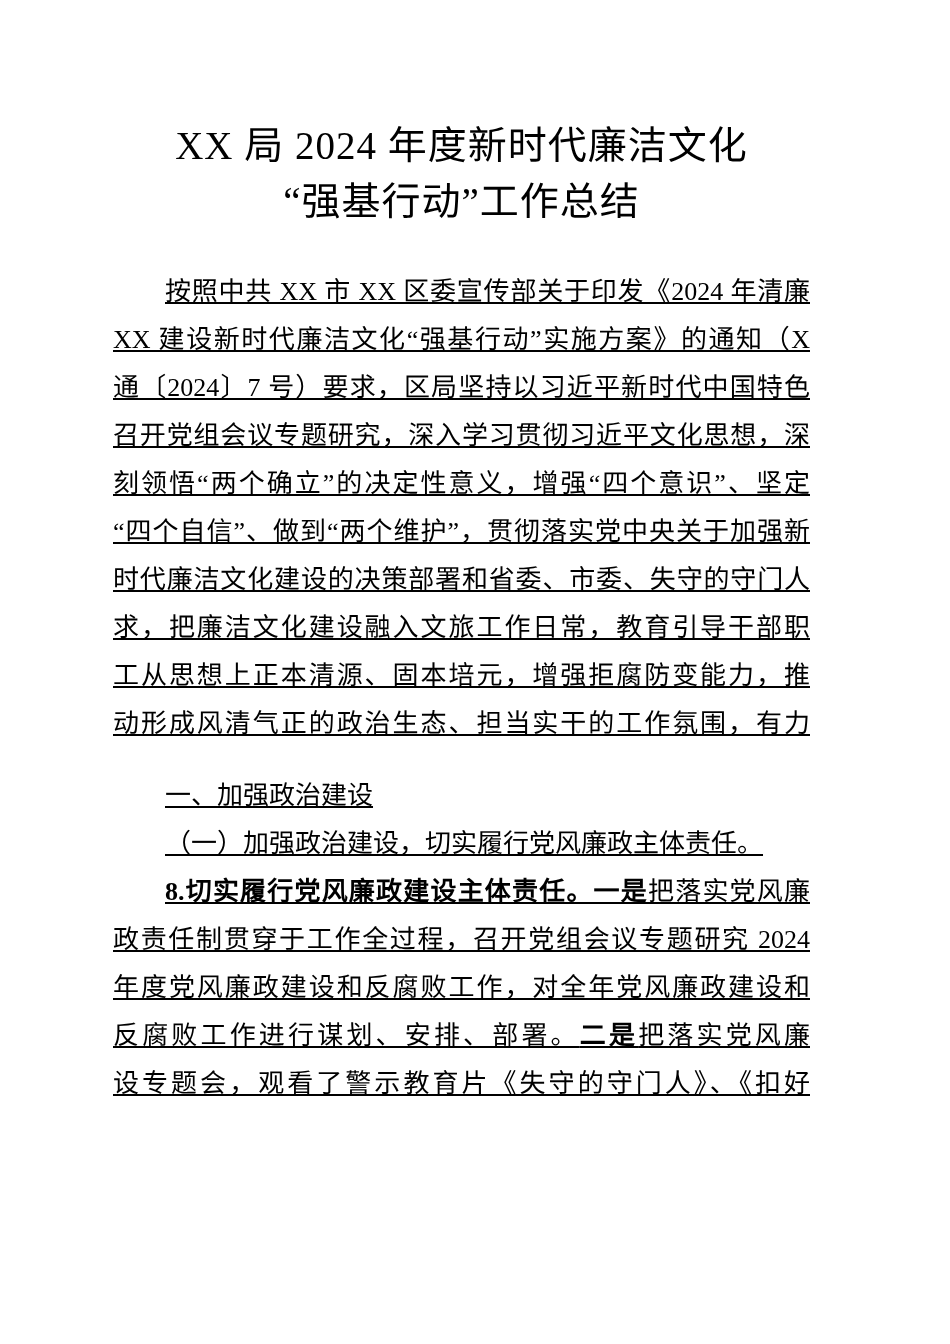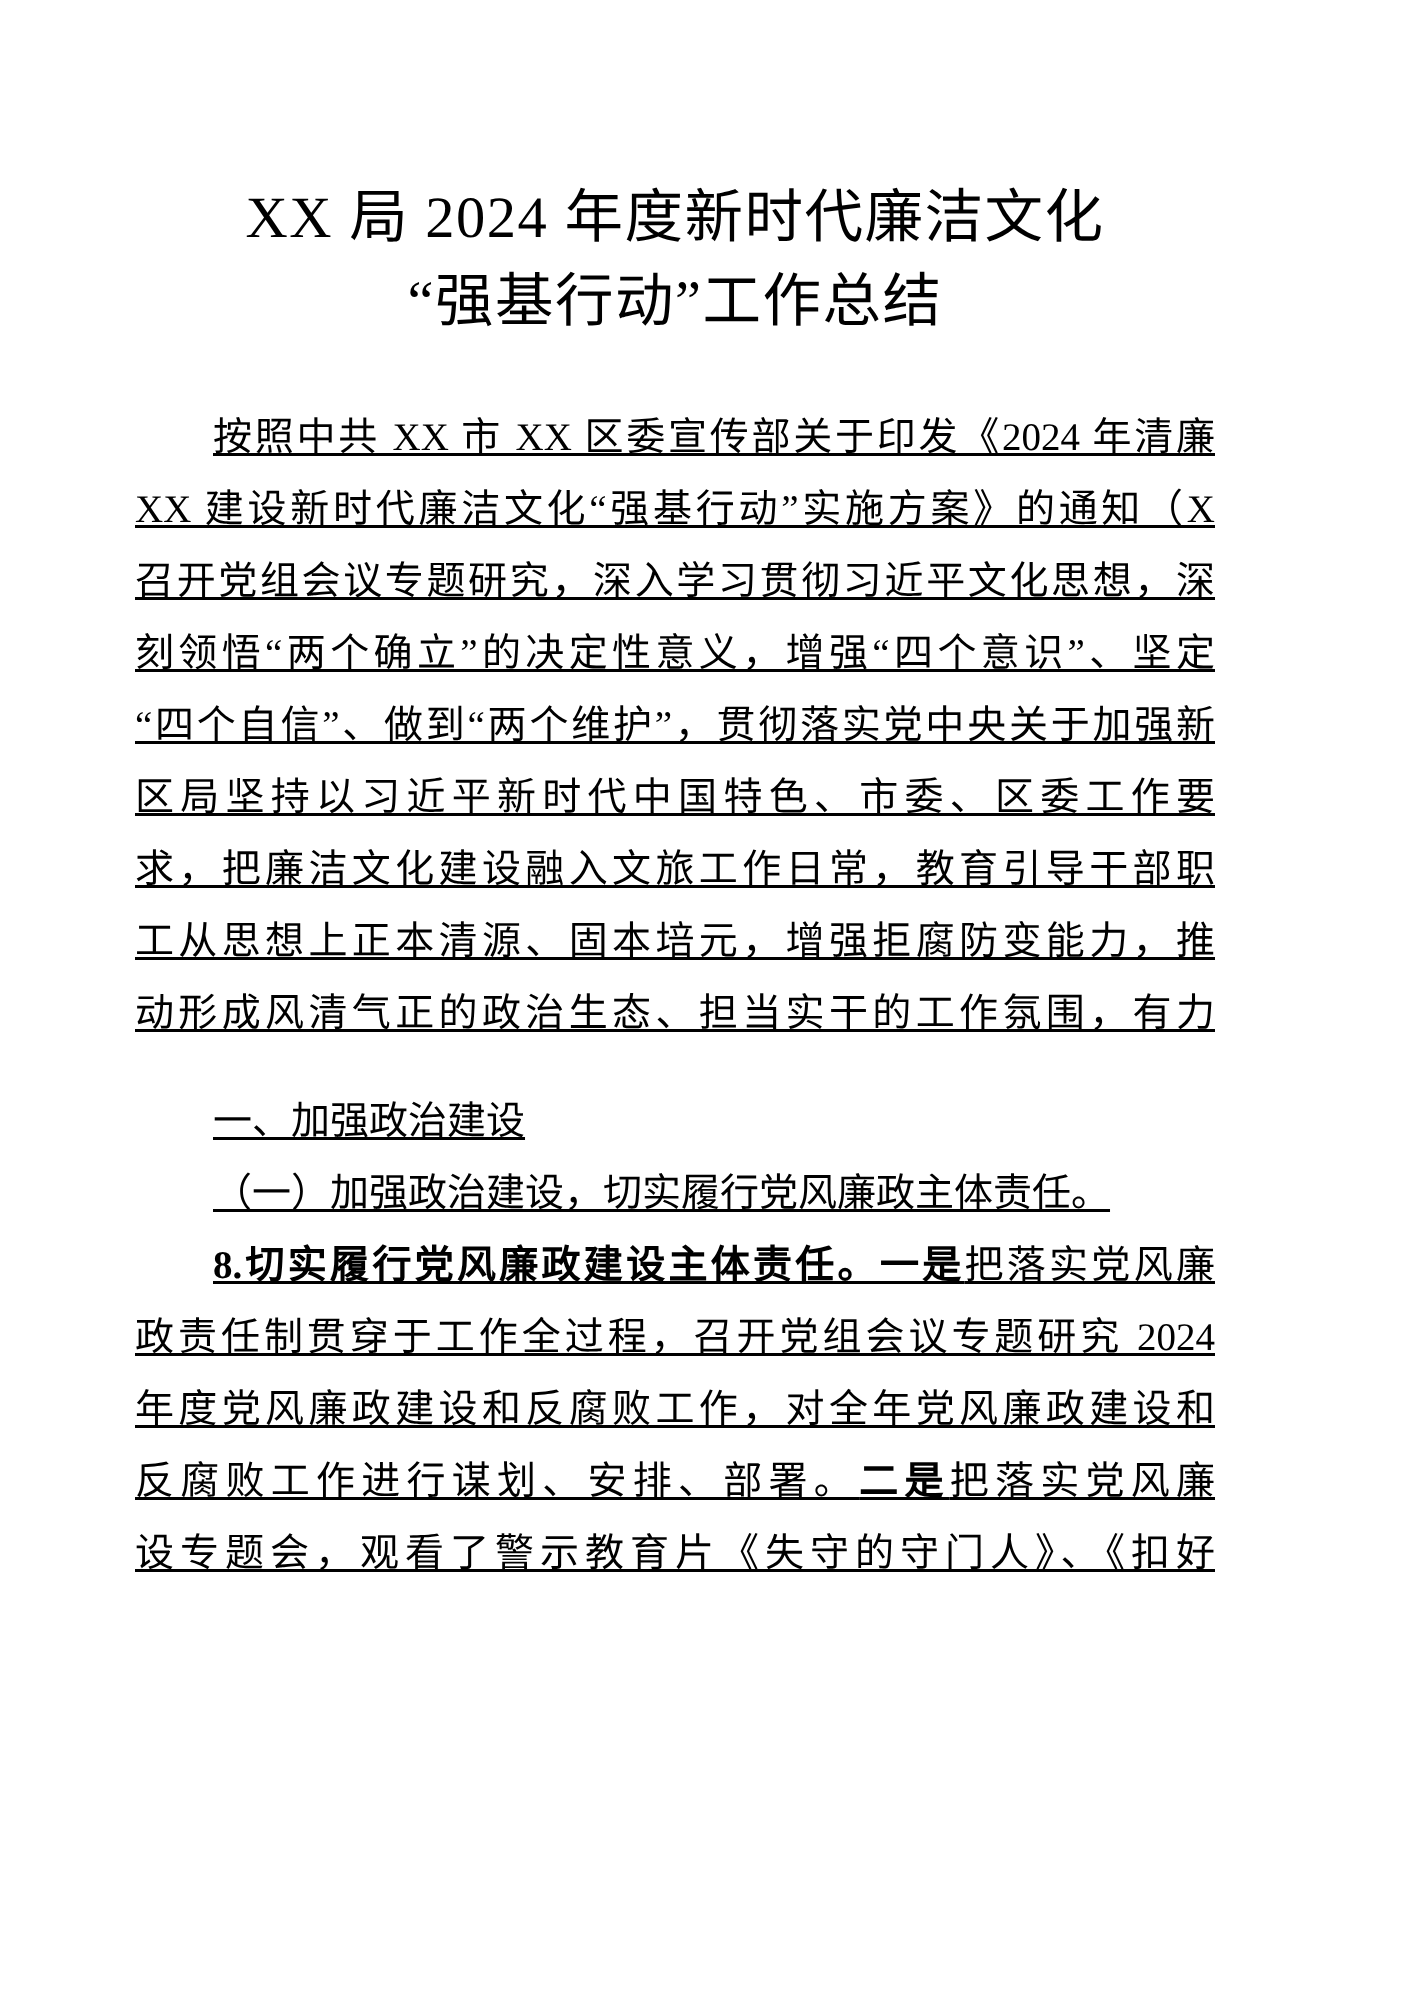--- a/index.html
+++ b/index.html
@@ -11,21 +11,21 @@
     width: 950px;
     height: 1344px;
     overflow: hidden;
     color: #000000;
     font-family: "Liberation Serif", "DejaVu Serif", serif;
   }
   .page {
     box-sizing: border-box;
     width: 950px;
     height: 1068px;
-    padding: 118px 140px 0 90px;
+    padding: 118px 140px 0 113px;
     background: #ffffff;
     border-radius: 11px;
   }
   .doc-title {
     text-align: center;
     font-size: 39px;
     line-height: 56px;
     font-weight: 400;
     letter-spacing: 1px;
   }
@@ -55,24 +55,25 @@
 
 <div class="page">
   <div class="doc-title">
     <div class="title-line">XX 局 2024 年度新时代廉洁文化</div>
     <div class="title-line">“强基行动”工作总结</div>
   </div>
   <div class="doc-body">
       <div class="block paragraph">
         <div class="line indent"><span class="run">按照中共 XX 市 XX 区委宣传部关于印发《2024 年清廉</span></div>
         <div class="line"><span class="run">XX 建设新时代廉洁文化“强基行动”实施方案》的通知（X</span></div>
+        <div class="line"><span class="run">通〔2024〕7 号）要求，区局坚持以习近平新时代中国特色</span></div>
         <div class="line"><span class="run">召开党组会议专题研究，深入学习贯彻习近平文化思想，深</span></div>
         <div class="line"><span class="run">刻领悟“两个确立”的决定性意义，增强“四个意识”、坚定</span></div>
         <div class="line"><span class="run">“四个自信”、做到“两个维护”，贯彻落实党中央关于加强新</span></div>
-        <div class="line"><span class="run">区局坚持以习近平新时代中国特色、市委、区委工作要</span></div>
+        <div class="line"><span class="run">时代廉洁文化建设的决策部署和省委、市委、失守的守门人</span></div>
         <div class="line"><span class="run">求，把廉洁文化建设融入文旅工作日常，教育引导干部职</span></div>
         <div class="line"><span class="run">工从思想上正本清源、固本培元，增强拒腐防变能力，推</span></div>
         <div class="line"><span class="run">动形成风清气正的政治生态、担当实干的工作氛围，有力</span></div>
       </div>
       <div class="block heading1">
         <div class="line indent last"><span class="run">一、加强政治建设</span></div>
       </div>
       <div class="block heading2">
         <div class="line indent last"><span class="run">（一）加强政治建设，切实履行党风廉政主体责任。</span></div>
       </div>

